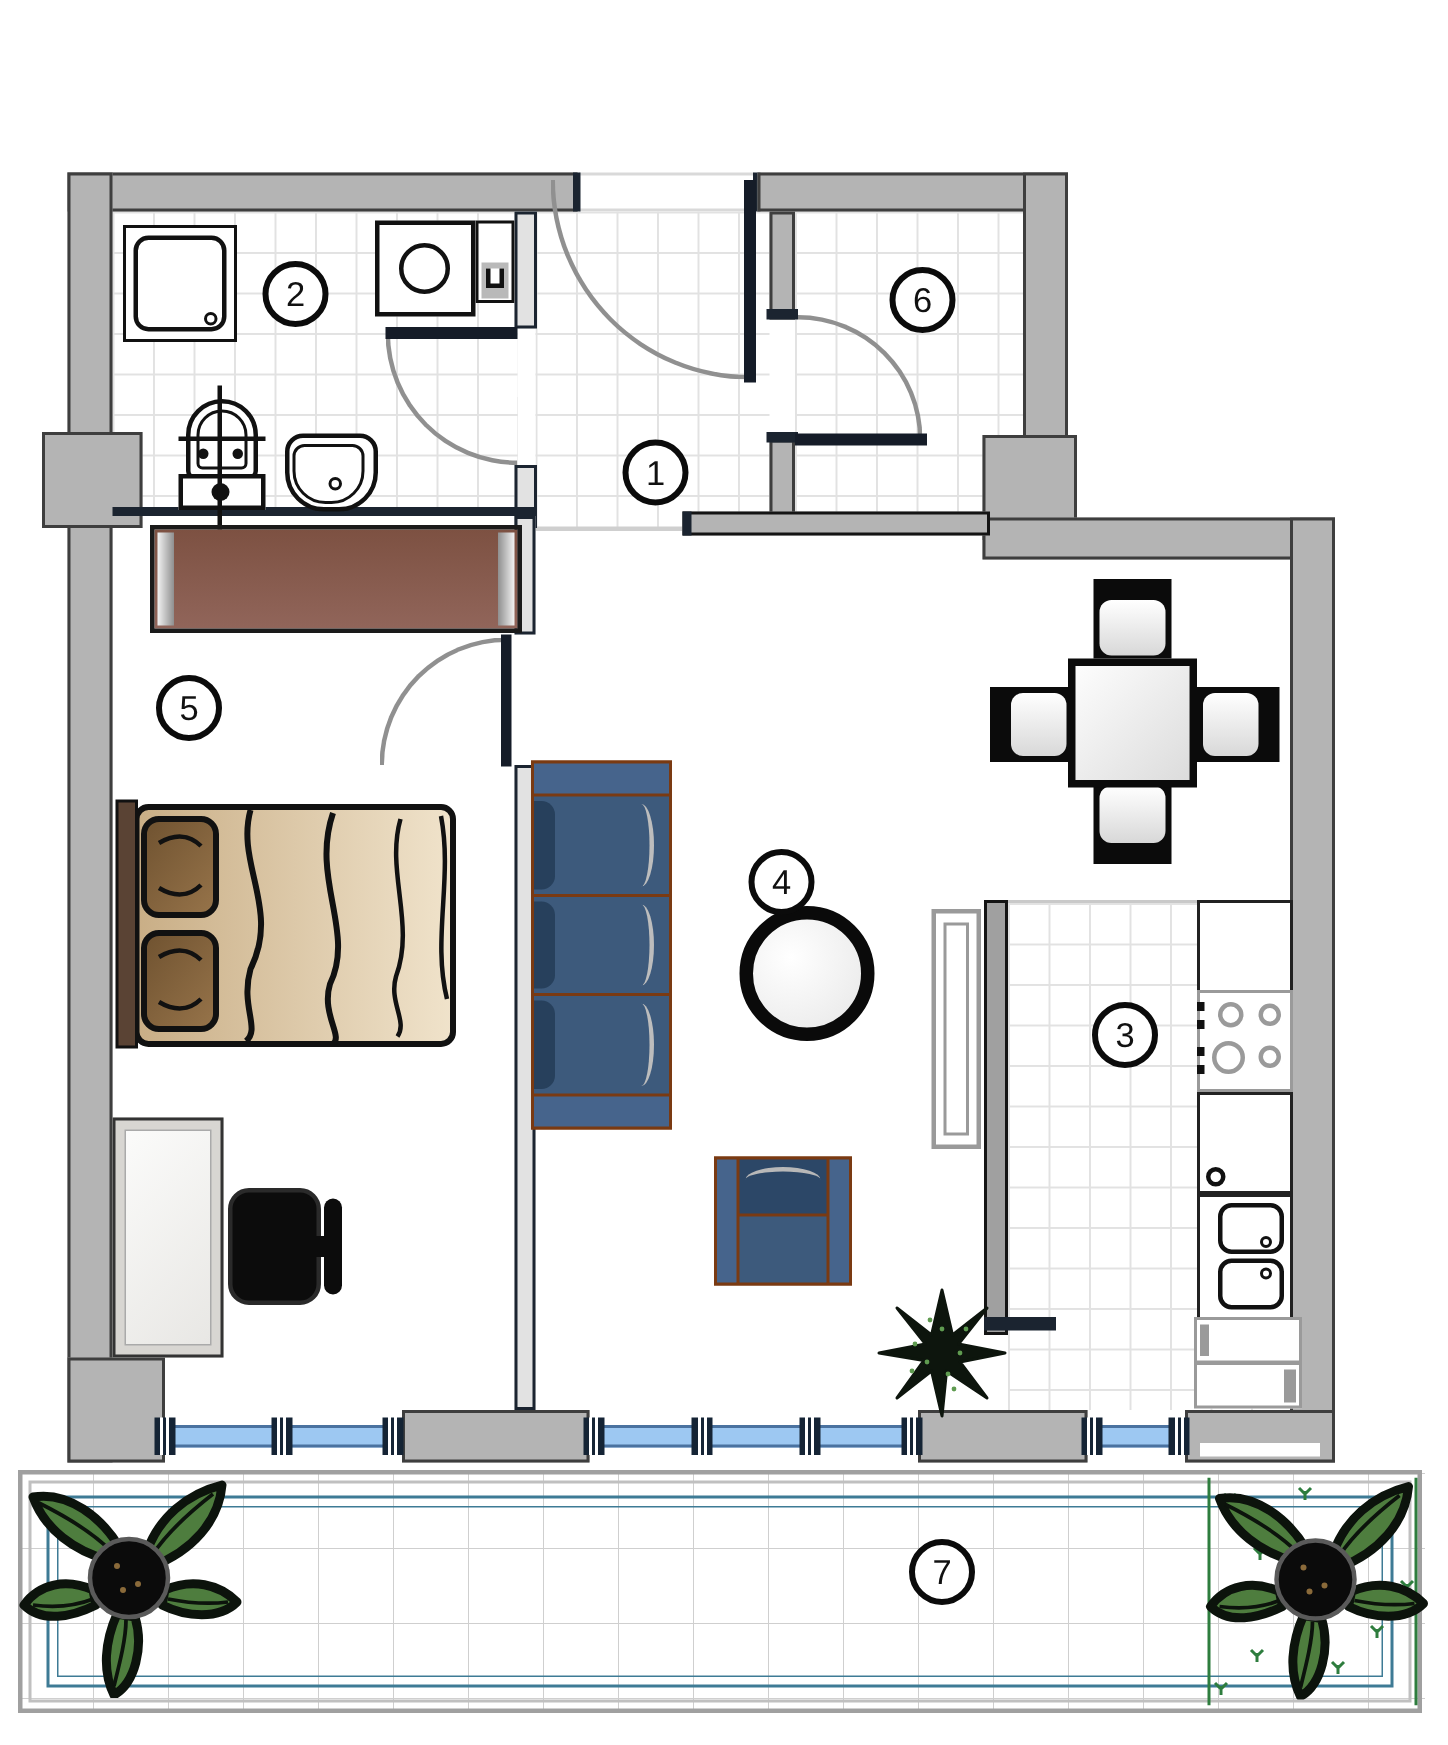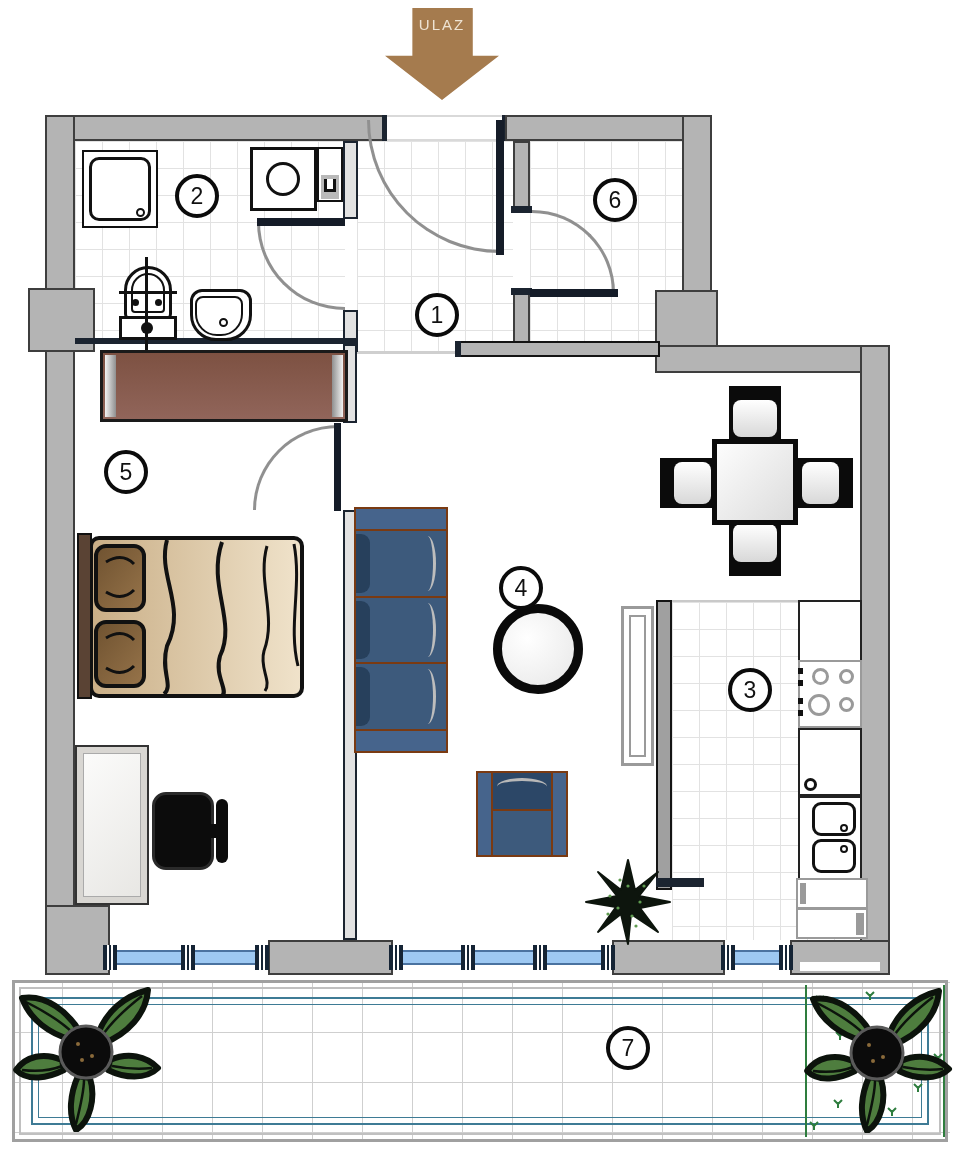--- a/index.html
+++ b/index.html
@@ -54,23 +54,20 @@
   
   .cab{background:#fff;border:2px solid #222;}
   .burner{border:3px solid #9a9a9a;border-radius:50%;background:#fff;}
   .dotc{border:2px solid #111;border-radius:50%;background:#fff;}
 </style>
 </head>
 <body>
 
 <div id="plan">
 
-  <div class="abs ulaz">
-    <span>ULAZ</span>
-  </div>
 
   <div class="abs tile" style="left:75px;top:141px;width:270px;height:197px;"></div>
   <div class="abs tile" style="left:357px;top:141px;width:156px;height:211px;"></div>
   <div class="abs tile" style="left:530px;top:141px;width:152px;height:204px;"></div>
   <div class="abs tile" style="left:672px;top:602px;width:188px;height:338px;"></div>
   <div class="abs tile-big" style="left:12px;top:982px;width:938px;height:158px;"></div>
   <div class="abs" style="left:357px;top:351px;width:98px;height:3px;background:#cfcfcf;"></div>
   <div class="abs" style="left:672px;top:600px;width:188px;height:2px;background:#c9c9c9;"></div>
 
   <div class="abs" style="left:12px;top:980px;width:936px;height:162px;border:3px solid #a0a0a0;"></div>

